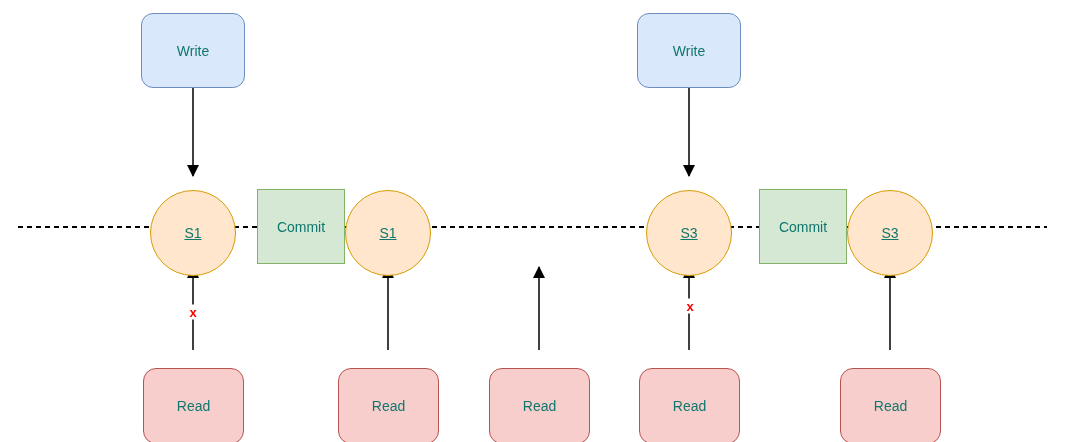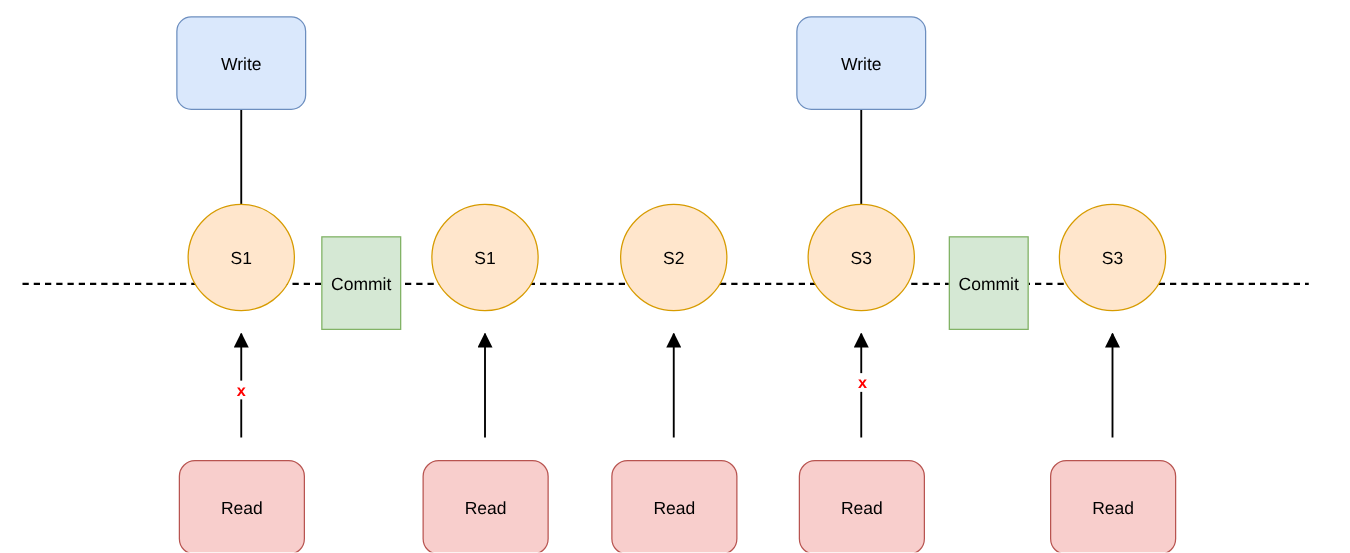--- a/index.html
+++ b/index.html
@@ -32,42 +32,43 @@
     stroke: var(--arrow-color, #000000);
     stroke-width: 1.5;
   }
   .node {
     position: absolute;
     box-sizing: border-box;
     display: flex;
     align-items: center;
     justify-content: center;
     font-size: 14px;
-    color: #000000;
+    color: #0f766e;
     z-index: 2;
     text-align: center;
   }
   .write {
     width: 104px;
     height: 75px;
     top: 13px;
     border: 1.5px solid var(--write-stroke, #6c8ebf);
     background: var(--write-fill, #dae8fc);
     border-radius: 12px;
   }
   .state {
     width: 86px;
     height: 86px;
-    top: 163px;
+    top: 190px;
     border: 1.5px solid var(--state-stroke, #d79b00);
     background: var(--state-fill, #ffe6cc);
     border-radius: 50%;
+    text-decoration: underline;
   }
   .commit {
-    width: 64px;
+    width: 88px;
     height: 75px;
     top: 189px;
     border: 1.5px solid var(--commit-stroke, #82b366);
     background: var(--commit-fill, #d5e8d4);
   }
   .read {
     width: 101px;
     height: 76px;
     top: 368px;
     border: 1.5px solid var(--read-stroke, #b85450);
@@ -108,21 +109,20 @@
     <path class="arrow" d="M539,350 L539,267" marker-end="url(#arrowhead)"></path>
     <path class="arrow" d="M689,350 L689,267" marker-end="url(#arrowhead)"></path>
     <path class="arrow" d="M890,350 L890,267" marker-end="url(#arrowhead)"></path>
   </svg>
 
   <div class="node write" style="left:141px">Write</div>
   <div class="node write" style="left:637px">Write</div>
 
   <div class="node state" style="left:150px">S1</div>
   <div class="node state" style="left:345px">S1</div>
-  <div class="node state" style="left:496px">S2</div>
   <div class="node state" style="left:646px">S3</div>
   <div class="node state" style="left:847px">S3</div>
 
   <div class="node commit" style="left:257px">Commit</div>
   <div class="node commit" style="left:759px">Commit</div>
 
   <div class="node read" style="left:143px">Read</div>
   <div class="node read" style="left:338px">Read</div>
   <div class="node read" style="left:489px">Read</div>
   <div class="node read" style="left:639px">Read</div>

